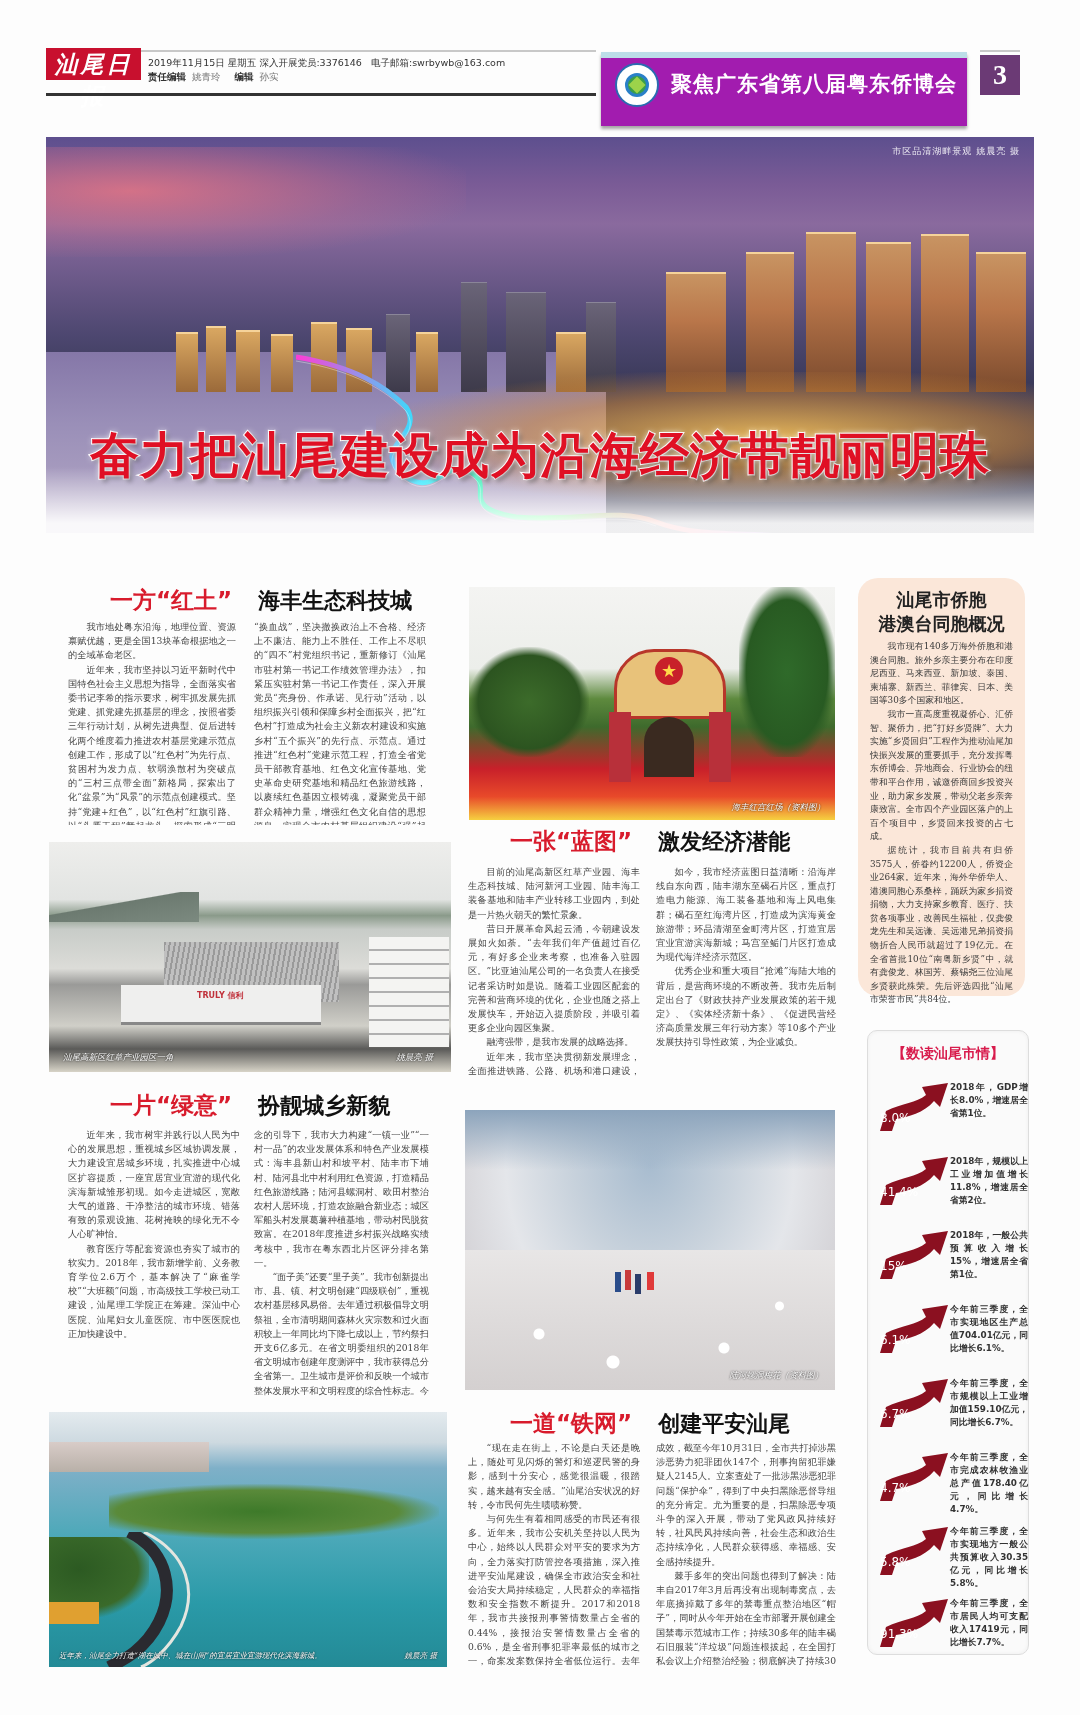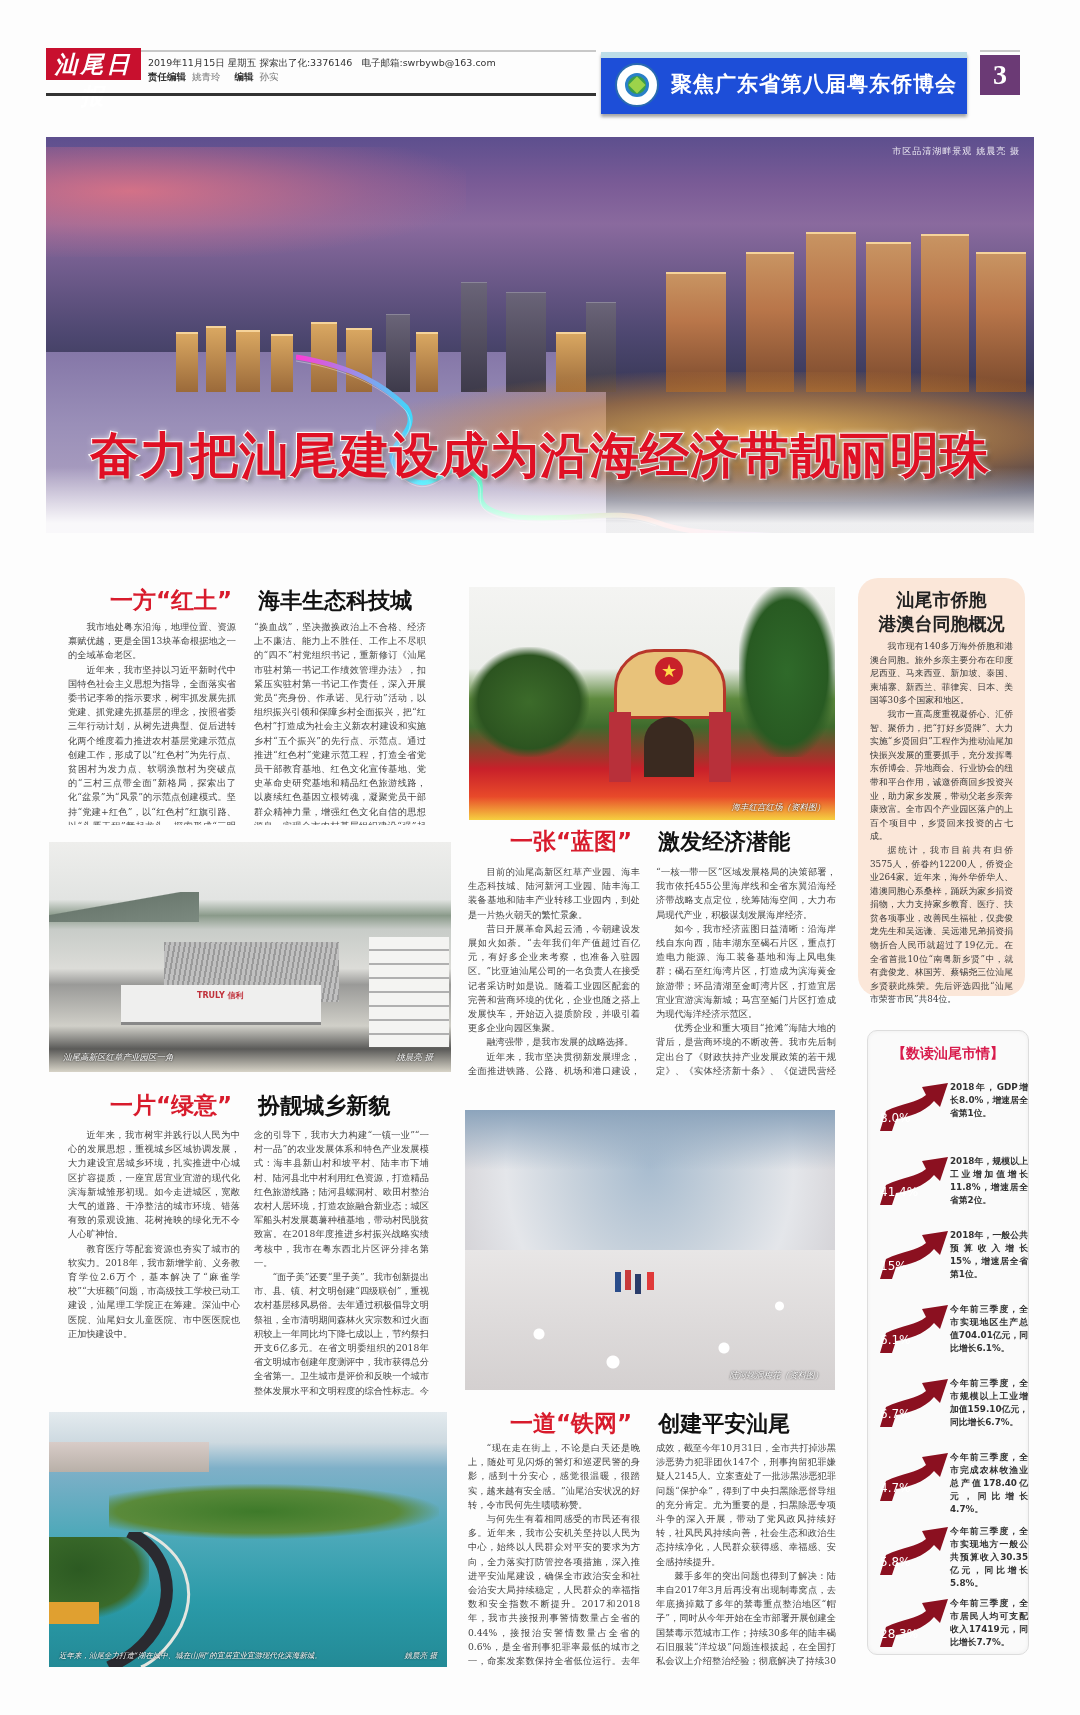--- a/index.html
+++ b/index.html
@@ -7,21 +7,21 @@
 body{position:relative;font-family:"DejaVu Serif",serif;color:#333;}
 .abs{position:absolute;}
 
 
 .mast-line-top{left:46px;top:50px;width:550px;height:2px;background:#c8c8c8;}
 .mast-line-bot{left:46px;top:93px;width:550px;height:3px;background:#333;}
 .logo{left:46px;top:48px;width:95px;height:32px;background:#c8102e;color:#fff;font-family:"DejaVu Serif",serif;font-size:23px;font-weight:bold;letter-spacing:3px;text-align:center;line-height:32px;font-style:italic;}
 .mast-info{left:148px;top:56px;font-family:"DejaVu Sans",sans-serif;font-size:9.5px;color:#333;line-height:14px;white-space:nowrap;}
 .mast-info b{font-weight:bold;}
 .mast-info .nm{color:#777;margin:0 14px 0 6px;}
-.banner{left:601px;top:52px;width:366px;height:62px;background:#1d4ed8;border-top:6px solid #bcdde8;box-shadow:0 3px 3px rgba(0,0,0,.35);}
+.banner{left:601px;top:52px;width:366px;height:74px;background:#a21caf;border-top:6px solid #bcdde8;box-shadow:0 3px 3px rgba(0,0,0,.35);}
 .banner-emblem{left:14px;top:5px;width:44px;height:44px;border-radius:50%;background:#fff;border:2px solid #2a6bb0;}
 .banner-emblem .inner{position:absolute;left:8px;top:8px;width:24px;height:24px;border-radius:50%;background:#3a9e4a;border:3px solid #2a80c8;}
 .banner-emblem .diam{position:absolute;left:14px;top:14px;width:12px;height:12px;background:#9cd34a;transform:rotate(45deg);}
 .banner-title{left:70px;top:12px;color:#fff;font-family:"DejaVu Sans",sans-serif;font-weight:bold;font-size:21px;letter-spacing:1px;}
 .pageno{left:980px;top:55px;width:40px;height:40px;background:#6b3a75;color:#fff;font-size:28px;font-weight:bold;text-align:center;line-height:40px;font-family:"Liberation Serif",serif;}
 .pageno-line{left:980px;top:50px;width:40px;height:2px;background:#c8c8c8;}
 
 
 .hero{left:46px;top:137px;width:988px;height:396px;overflow:hidden;
   background:linear-gradient(180deg,#5d4f8e 0%,#7a5b96 12%,#8a6a9e 22%,#6d5a8a 35%,#4d4770 50%,#3b3a5a 62%,#2e2f46 100%);}
@@ -62,21 +62,21 @@
 .stat .val{position:absolute;left:2px;top:30px;color:#fff;font-family:"DejaVu Sans",sans-serif;font-size:12px;}
 .stat .txt{position:absolute;left:72px;top:0;width:78px;font-family:"DejaVu Sans",sans-serif;font-weight:bold;font-size:8.8px;line-height:13px;color:#333;text-align:justify;}
 </style>
 </head>
 <body>
 
 <div class="abs mast-line-top"></div>
 <div class="abs logo">汕尾日报</div>
 <div class="abs mast-info">
   <div>
-    <span>2019年11月15日  星期五  探索出了化:3376146</span>
+    <span>2019年11月15日  星期五  深入开展党员:3376146</span>
     &nbsp;&nbsp;<span>电子邮箱:</span><span>swrbywb@163.com</span>
   </div>
   <div>
     <b>责任编辑</b><span class="nm">姚青玲</span><b>编辑</b><span class="nm">孙实</span>
   </div>
 </div>
 <div class="abs mast-line-bot"></div>
 
 <div class="abs banner">
   <div class="abs banner-emblem">
@@ -165,21 +165,20 @@
 <div class="abs sh" style="left:510px;top:826px;">
   <span class="red">一张“蓝图”</span><span class="blk">激发经济潜能</span>
 </div>
 <div class="abs col" style="left:468px;top:865px;width:172px;height:215px;overflow:hidden;">
   <p>目前的汕尾高新区红草产业园、海丰生态科技城、陆河新河工业园、陆丰海工装备基地和陆丰产业转移工业园内，到处是一片热火朝天的繁忙景象。</p>
   <p>昔日开展革命风起云涌，今朝建设发展如火如荼。“去年我们年产值超过百亿元，有好多企业来考察，也准备入驻园区。”比亚迪汕尾公司的一名负责人在接受记者采访时如是说。随着工业园区配套的完善和营商环境的优化，企业也随之搭上发展快车，开始迈入提质阶段，并吸引着更多企业向园区集聚。</p>
   <p>融湾强带，是我市发展的战略选择。</p>
   <p>近年来，我市坚决贯彻新发展理念，全面推进铁路、公路、机场和港口建设，完善对外交通体系，构建“陆、海、空”立体交通格局。根据推进粤港澳大湾区建设和构建</p>
 </div>
 <div class="abs col" style="left:656px;top:865px;width:180px;height:215px;overflow:hidden;">
-  <p style="text-indent:0">“一核一带一区”区域发展格局的决策部署，我市依托455公里海岸线和全省东翼沿海经济带战略支点定位，统筹陆海空间，大力布局现代产业，积极谋划发展海岸经济。</p>
   <p>如今，我市经济蓝图日益清晰：沿海岸线自东向西，陆丰湖东至碣石片区，重点打造电力能源、海工装备基地和海上风电集群；碣石至红海湾片区，打造成为滨海黄金旅游带；环品清湖至金町湾片区，打造宜居宜业宜游滨海新城；马宫至鲘门片区打造成为现代海洋经济示范区。</p>
   <p>优秀企业和重大项目“抢滩”海陆大地的背后，是营商环境的不断改善。我市先后制定出台了《财政扶持产业发展政策的若干规定》、《实体经济新十条》、《促进民营经济高质量发展三年行动方案》等10多个产业发展扶持引导性政策，为企业减负。</p>
 </div>
 
 <div class="abs sh" style="left:110px;top:1090px;">
   <span class="red">一片“绿意”</span><span class="blk">扮靓城乡新貌</span>
 </div>
 <div class="abs col" style="left:68px;top:1128px;width:172px;height:268px;overflow:hidden;">
   <p>近年来，我市树牢并践行以人民为中心的发展思想，重视城乡区域协调发展，大力建设宜居城乡环境，扎实推进中心城区扩容提质，一座宜居宜业宜游的现代化滨海新城雏形初现。如今走进城区，宽敞大气的道路、干净整洁的城市环境、错落有致的景观设施、花树掩映的绿化无不令人心旷神怡。</p>
   <p>教育医疗等配套资源也夯实了城市的软实力。2018年，我市新增学前、义务教育学位2.6万个，基本解决了“麻雀学校”“大班额”问题，市高级技工学校已动工建设，汕尾理工学院正在筹建。深汕中心医院、汕尾妇女儿童医院、市中医医院也正加快建设中。</p>
@@ -287,16 +286,16 @@
     <svg class="arrow" viewBox="0 0 72 52">
         <path d="M2 50 L8 30 C25 22,38 22,48 14 L44 6 L70 2 L62 26 L56 20 C46 32,30 36,18 38 L14 50 Z" fill="#8b1020"></path>
       </svg>
     <div class="val">5.8%</div>
     <div class="txt">今年前三季度，全市实现地方一般公共预算收入30.35亿元，同比增长5.8%。</div>
   </div>
   <div class="stat" style="top:566px;">
     <svg class="arrow" viewBox="0 0 72 52">
         <path d="M2 50 L8 30 C25 22,38 22,48 14 L44 6 L70 2 L62 26 L56 20 C46 32,30 36,18 38 L14 50 Z" fill="#8b1020"></path>
       </svg>
-    <div class="val">28.3%</div>
+    <div class="val">91.3%</div>
     <div class="txt">今年前三季度，全市居民人均可支配收入17419元，同比增长7.7%。</div>
   </div>
 </div>
 
 </body></html>

